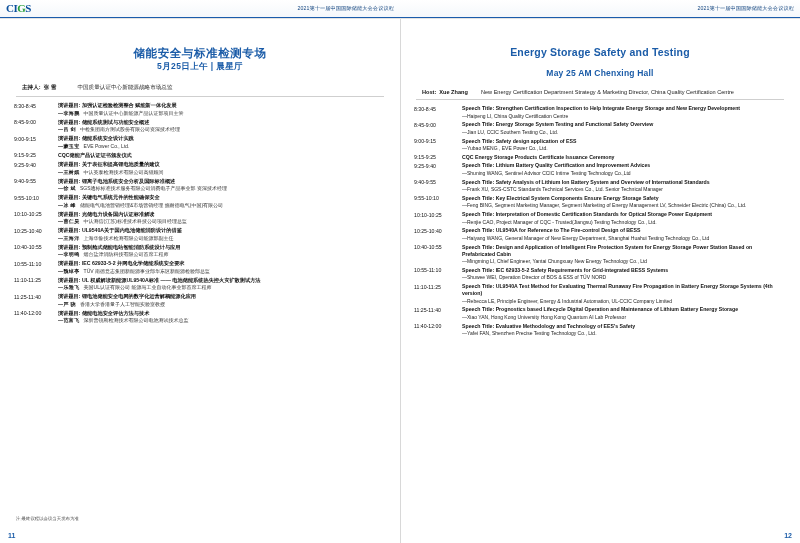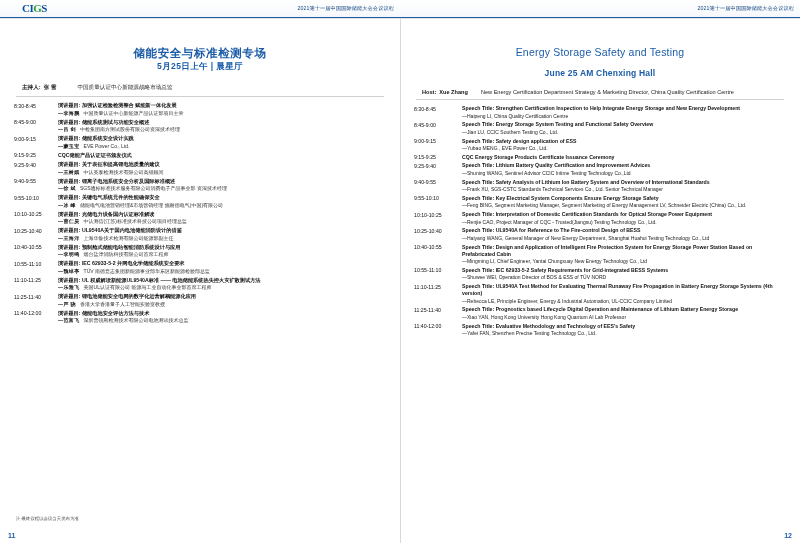--- a/index.html
+++ b/index.html
@@ -37,21 +37,21 @@
     background: #ffffff;
     border-bottom: 1px solid #e3e3e3;
   }
   .header-bar {
     position: absolute; left: 0; top: 0;
     width: 100%; height: 18px;
     background: linear-gradient(to bottom, #ffffff, #f4f7fb);
   }
   .logo-wrap {
     position: absolute; left: 6px; top: 2px;
-    display: flex; align-items: center; gap: 3px; margin-left: 16px;
+    display: flex; align-items: center; gap: 3px;
   }
   .logo-mark {
     font-size: 11px;
     font-weight: bold;
     letter-spacing: -0.5px;
     color: #0a4f9c;
     font-family: "Liberation Serif", serif;
   }
   .logo-mark .g { color: #29a03b; }
   .logo-cn {
@@ -84,21 +84,21 @@
     padding-top: 27px;
   }
   .main-title {
     font-size: 11.5px;
     font-weight: bold;
     color: #1b5ca8;
     letter-spacing: 0.6px;
   }
   .main-title-en {
     font-size: 10.5px;
-    font-weight: normal;
+    font-weight: bold;
     color: #1b5ca8;
     letter-spacing: 0.2px;
   }
   .sub-title {
     margin-top: 0;
     font-size: 8.5px;
     font-weight: bold;
     color: #1b5ca8;
     letter-spacing: 0.4px;
   }
@@ -395,21 +395,21 @@
 
   <div class="slide slide-right">
     <div class="header">
       <div class="header-bar"></div>
       <div class="header-right">2021第十一届中国国际储能大会会议议程</div>
       <div class="header-rule"></div>
     </div>
 
     <div class="titles">
       <div class="main-title-en">Energy Storage Safety and Testing</div>
-      <div class="sub-title-en">June 25 AM    Chenxing Hall</div>
+      <div class="sub-title-en">May 25 AM    Chenxing Hall</div>
     </div>
 
     <div class="host-line">
       <span class="host-label">Host:</span>
       <span class="host-name">Xue Zhang</span>
       <span class="host-org-en">New Energy Certification Department Strategy &amp; Marketing  Director,  China Quality Certification Centre</span>
     </div>
     <div class="host-rule"></div>
 
     <div class="agenda">

